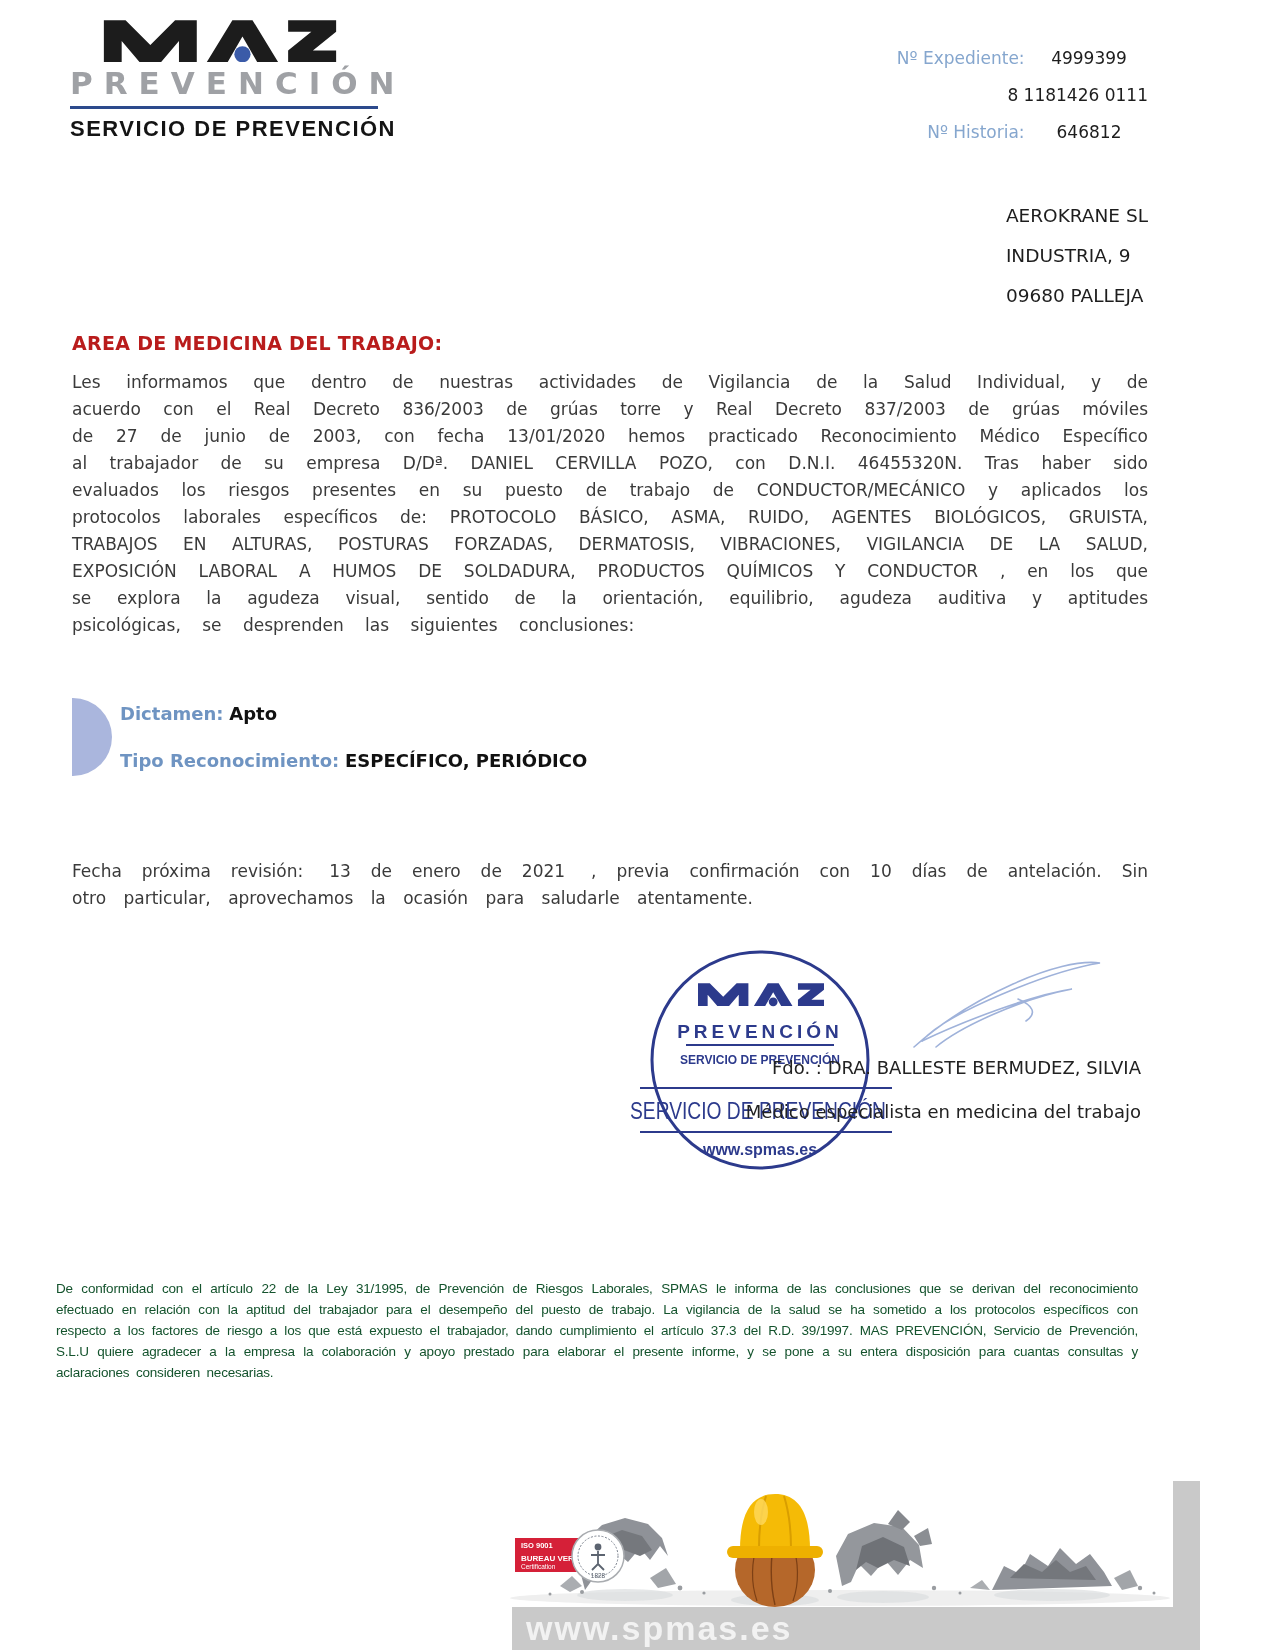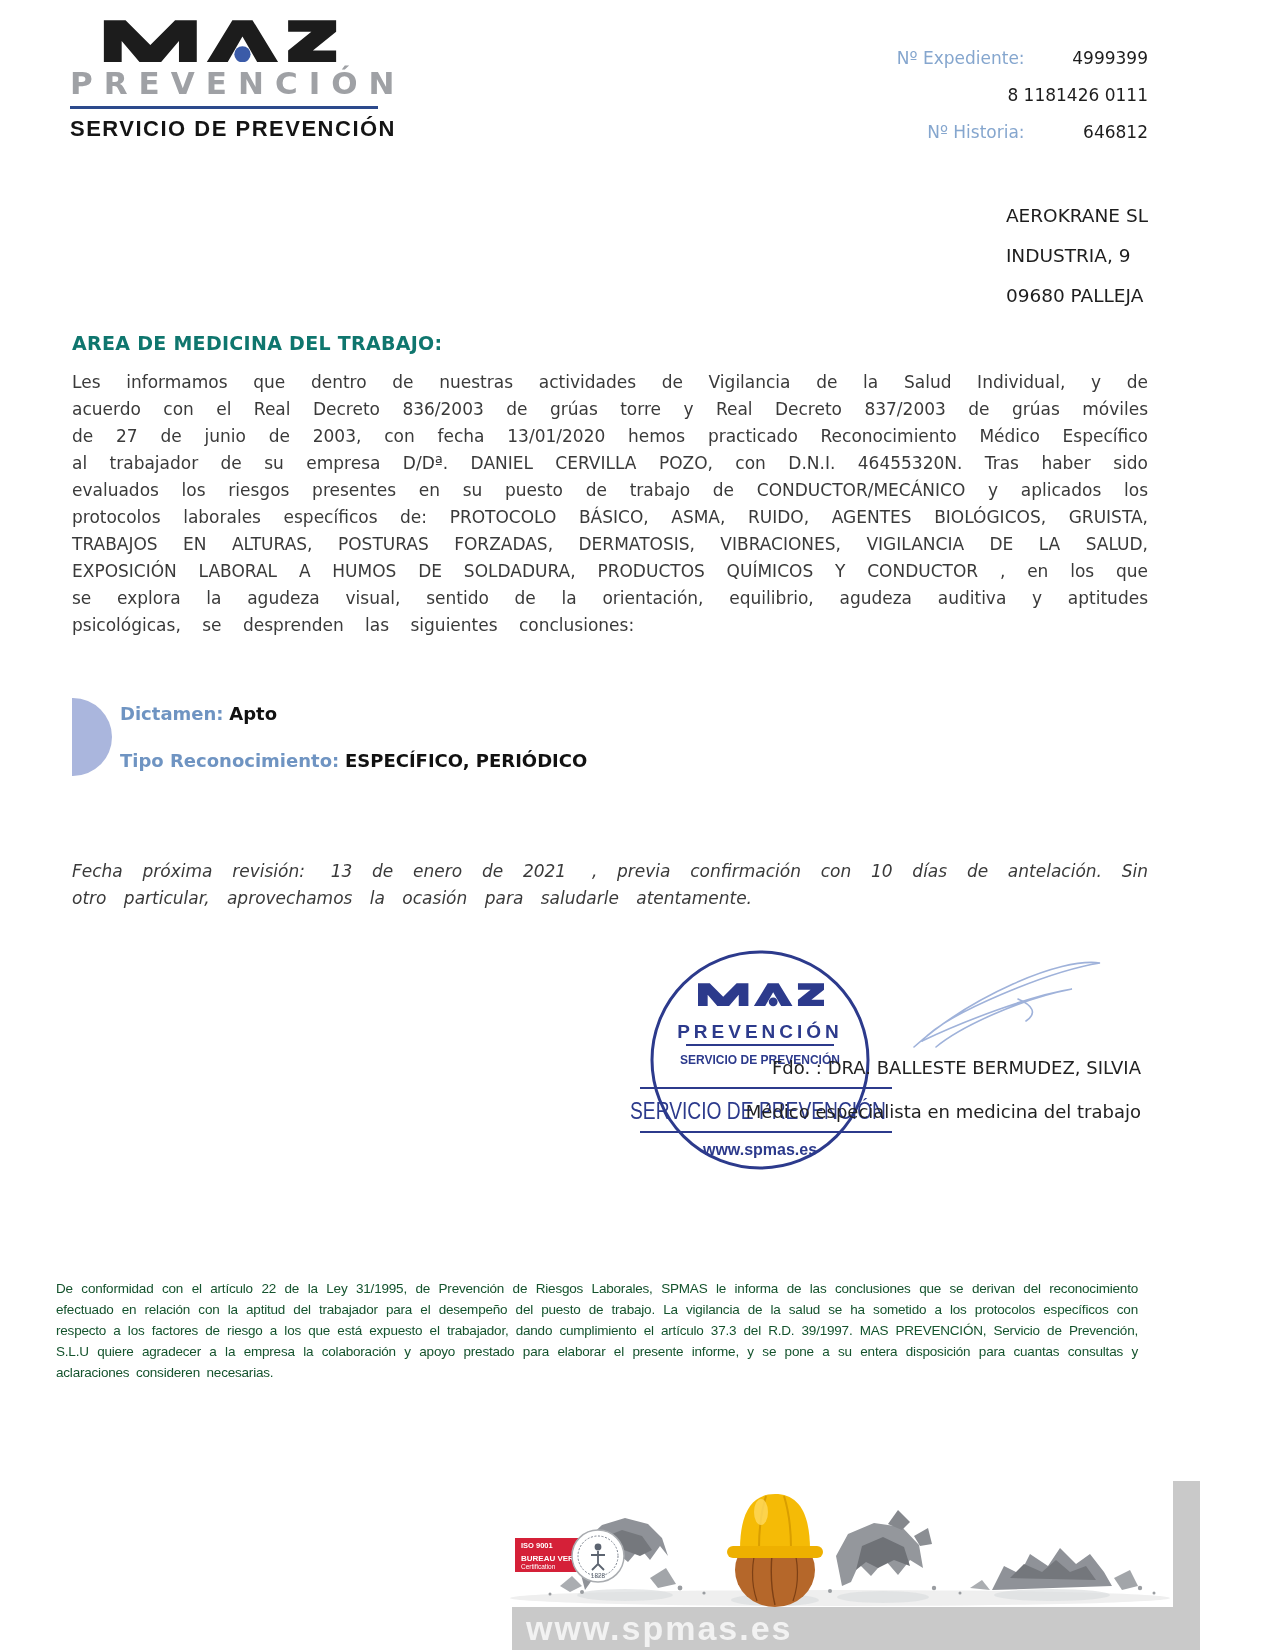--- a/index.html
+++ b/index.html
@@ -11,38 +11,38 @@
   .logo{left:70px;top:14px;width:312px;}
   .logo-word svg{display:block;}
   .logo-prev{font-size:31px;font-weight:600;color:#9fa1a5;letter-spacing:11px;margin-top:3px;white-space:nowrap;}
   .logo-rule{height:3px;background:#2c4a8c;width:308px;margin-top:5px;}
   .logo-serv{font-size:22px;font-weight:800;color:#141414;letter-spacing:1.5px;margin-top:7px;white-space:nowrap;
              font-family:"Liberation Sans",sans-serif;}
 
   
   .refs{right:127px;top:40px;text-align:right;font-size:17px;line-height:37px;white-space:nowrap;}
   .refs .lbl{color:#85a6ce;}
-  .refs .val{display:inline-block;width:118px;text-align:right;color:#1d1d1d;}
+  .refs .val{display:inline-block;width:118px;text-align:center;color:#1d1d1d;}
 
   
   .recipient{right:127px;top:196px;text-align:left;font-size:18.5px;line-height:40px;color:#1d1d1d;}
 
   
-  .sec-title{left:72px;top:332px;font-size:19px;font-weight:bold;color:#0f766e;letter-spacing:.3px;}
+  .sec-title{left:72px;top:332px;font-size:19px;font-weight:bold;color:#b91c1c;letter-spacing:.3px;}
   .main-par{left:72px;top:369px;width:1076px;text-align:justify;font-size:17px;line-height:27px;
             word-spacing:16px;color:#3a3a3a;}
   .accent-semi{left:72px;top:698px;width:40px;height:78px;background:#aab6dd;
                border-top-right-radius:78px;border-bottom-right-radius:78px;}
   .dictamen{left:120px;top:703px;font-size:18px;}
   .tipo{left:120px;top:750px;font-size:18px;}
   .blue-lbl{color:#6f94c2;font-weight:bold;}
   .blk-val{color:#111;font-weight:bold;}
 
   .review-par{left:72px;top:858px;width:1076px;text-align:justify;font-size:17px;line-height:27px;
-              word-spacing:12px;color:#3a3a3a;font-style:italic;}
+              word-spacing:12px;color:#3a3a3a;}
   .review-par .date{margin:0 6px;}
 
   
   .stamp{left:630px;top:942px;width:268px;height:235px;}
   .sig{left:900px;top:935px;width:212px;height:135px;}
   .signer{right:134px;top:1056px;text-align:right;font-size:18px;color:#222;line-height:24px;}
   .signer .row1{margin-bottom:20px;}
   .signer .row2{margin-bottom:3px;}
 
   

